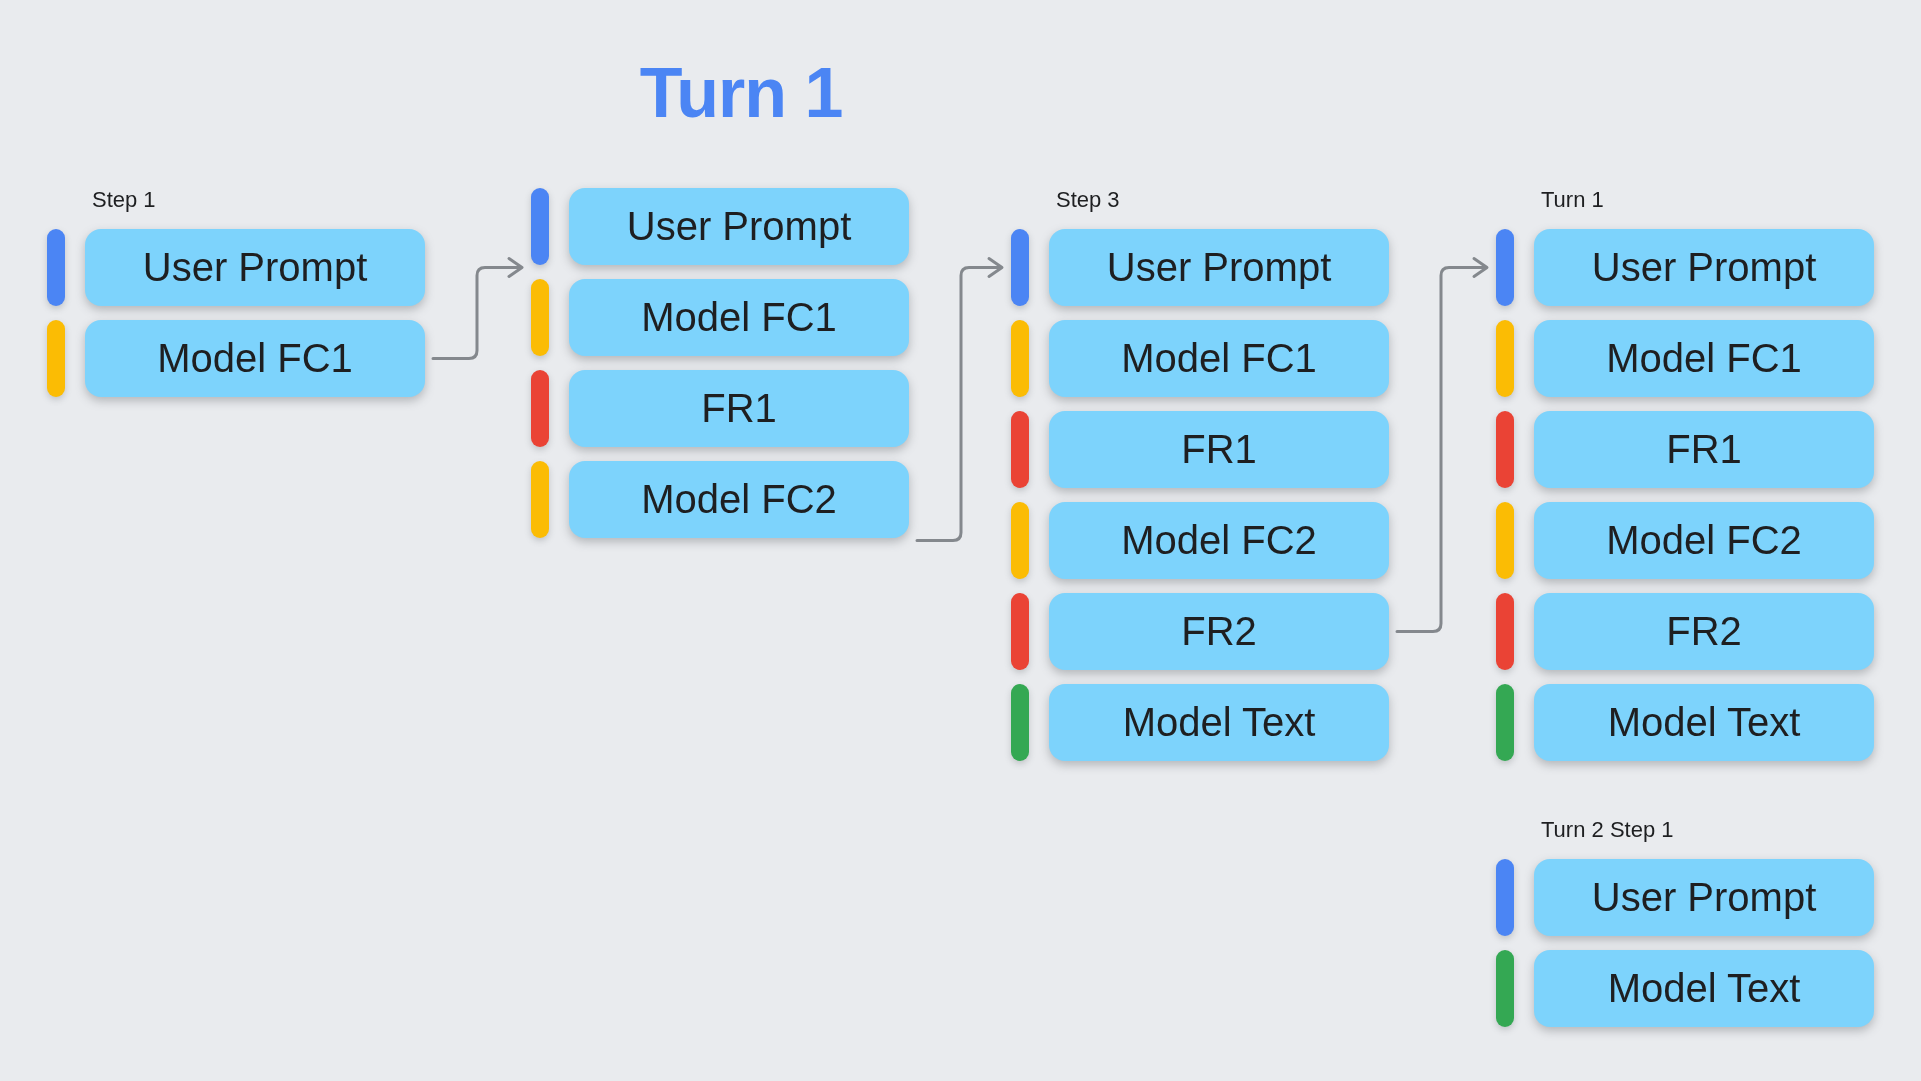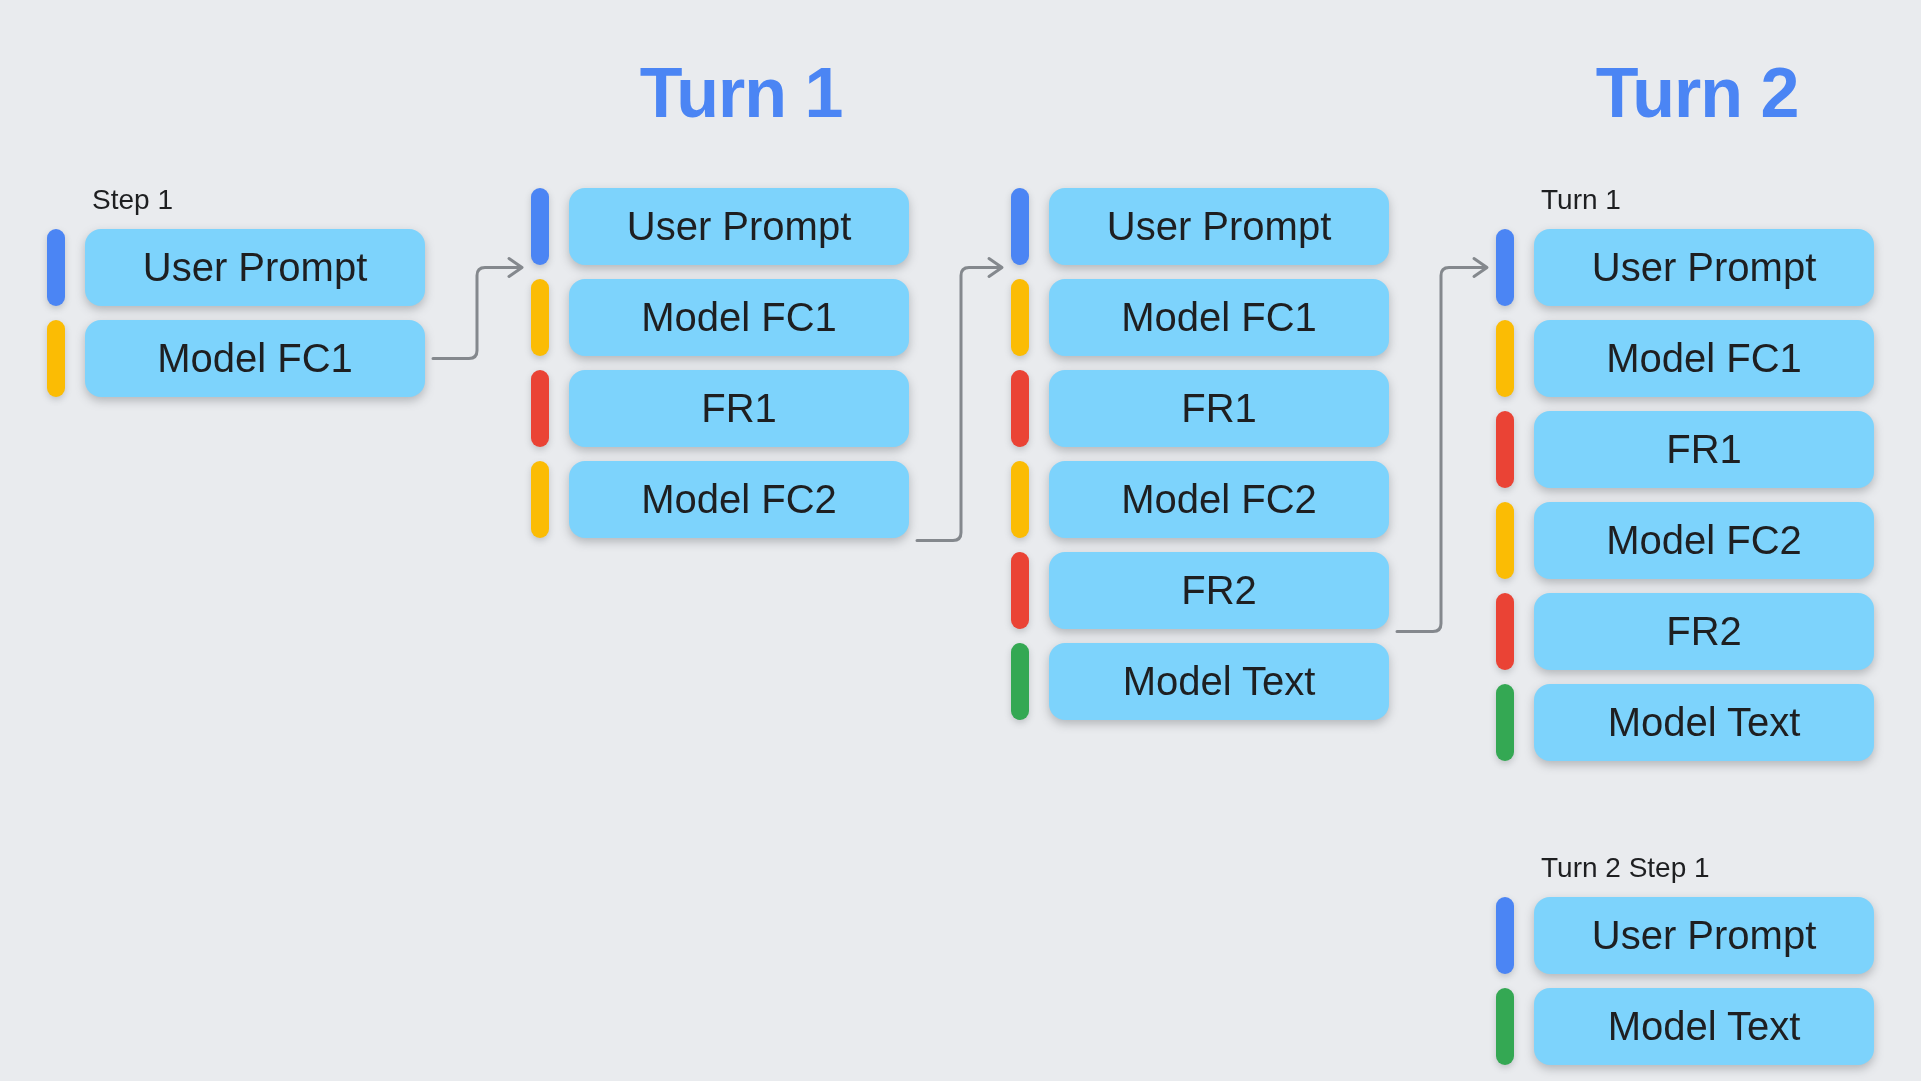--- a/index.html
+++ b/index.html
@@ -22,21 +22,21 @@
     font-size:70px;
     font-weight:bold;
     letter-spacing:-1px;
     white-space:nowrap;
     line-height:1;
   }
   .column{
     position:absolute;
   }
   .column-label{
-    font-size:28px;
+    font-size:22px;
     line-height:24px;
     color:#1e1f21;
     padding-left:45px;
     margin-bottom:17px;
     white-space:nowrap;
   }
   .msg-row{
     display:flex;
     align-items:stretch;
     height:77px;
@@ -68,21 +68,20 @@
     left:0;top:0;
     width:1921px;height:1081px;
     pointer-events:none;
   }
 </style>
 </head>
 <body>
 
 <div class="canvas" style="background: rgb(233, 235, 238);">
     <div class="turn-title" style="left: 741px; top: 58px; color: rgb(75, 133, 244);">Turn 1</div>
-    <div class="turn-title" style="left: 1697px; top: 58px; color: rgb(75, 133, 244);">Turn 2</div>
     <div class="column" style="left: 47px; top: 188px;">
     <div class="column-label">Step 1</div>
     <div class="column-rows">
         <div class="msg-row">
     <div class="msg-bar" style="background: rgb(75, 133, 244);"></div>
     <div class="msg-box">
       <span class="msg-label">User Prompt</span>
     </div>
   </div>
         <div class="msg-row">
@@ -115,20 +114,21 @@
   </div>
         <div class="msg-row">
     <div class="msg-bar" style="background: rgb(251, 188, 4);"></div>
     <div class="msg-box">
       <span class="msg-label">Model FC2</span>
     </div>
   </div>
       </div>
   </div>
     <div class="column" style="left: 1011px; top: 188px;">
+    <div class="column-label">Step 3</div>
     <div class="column-rows">
         <div class="msg-row">
     <div class="msg-bar" style="background: rgb(75, 133, 244);"></div>
     <div class="msg-box">
       <span class="msg-label">User Prompt</span>
     </div>
   </div>
         <div class="msg-row">
     <div class="msg-bar" style="background: rgb(251, 188, 4);"></div>
     <div class="msg-box">
@@ -195,21 +195,21 @@
     </div>
   </div>
         <div class="msg-row">
     <div class="msg-bar" style="background: rgb(52, 168, 83);"></div>
     <div class="msg-box">
       <span class="msg-label">Model Text</span>
     </div>
   </div>
       </div>
   </div>
-    <div class="column" style="left: 1496px; top: 856px;">
+    <div class="column" style="left: 1496px; top: 818px;">
     <div class="column-label">Turn 2 Step 1</div>
     <div class="column-rows">
         <div class="msg-row">
     <div class="msg-bar" style="background: rgb(75, 133, 244);"></div>
     <div class="msg-box">
       <span class="msg-label">User Prompt</span>
     </div>
   </div>
         <div class="msg-row">
     <div class="msg-bar" style="background: rgb(52, 168, 83);"></div>

